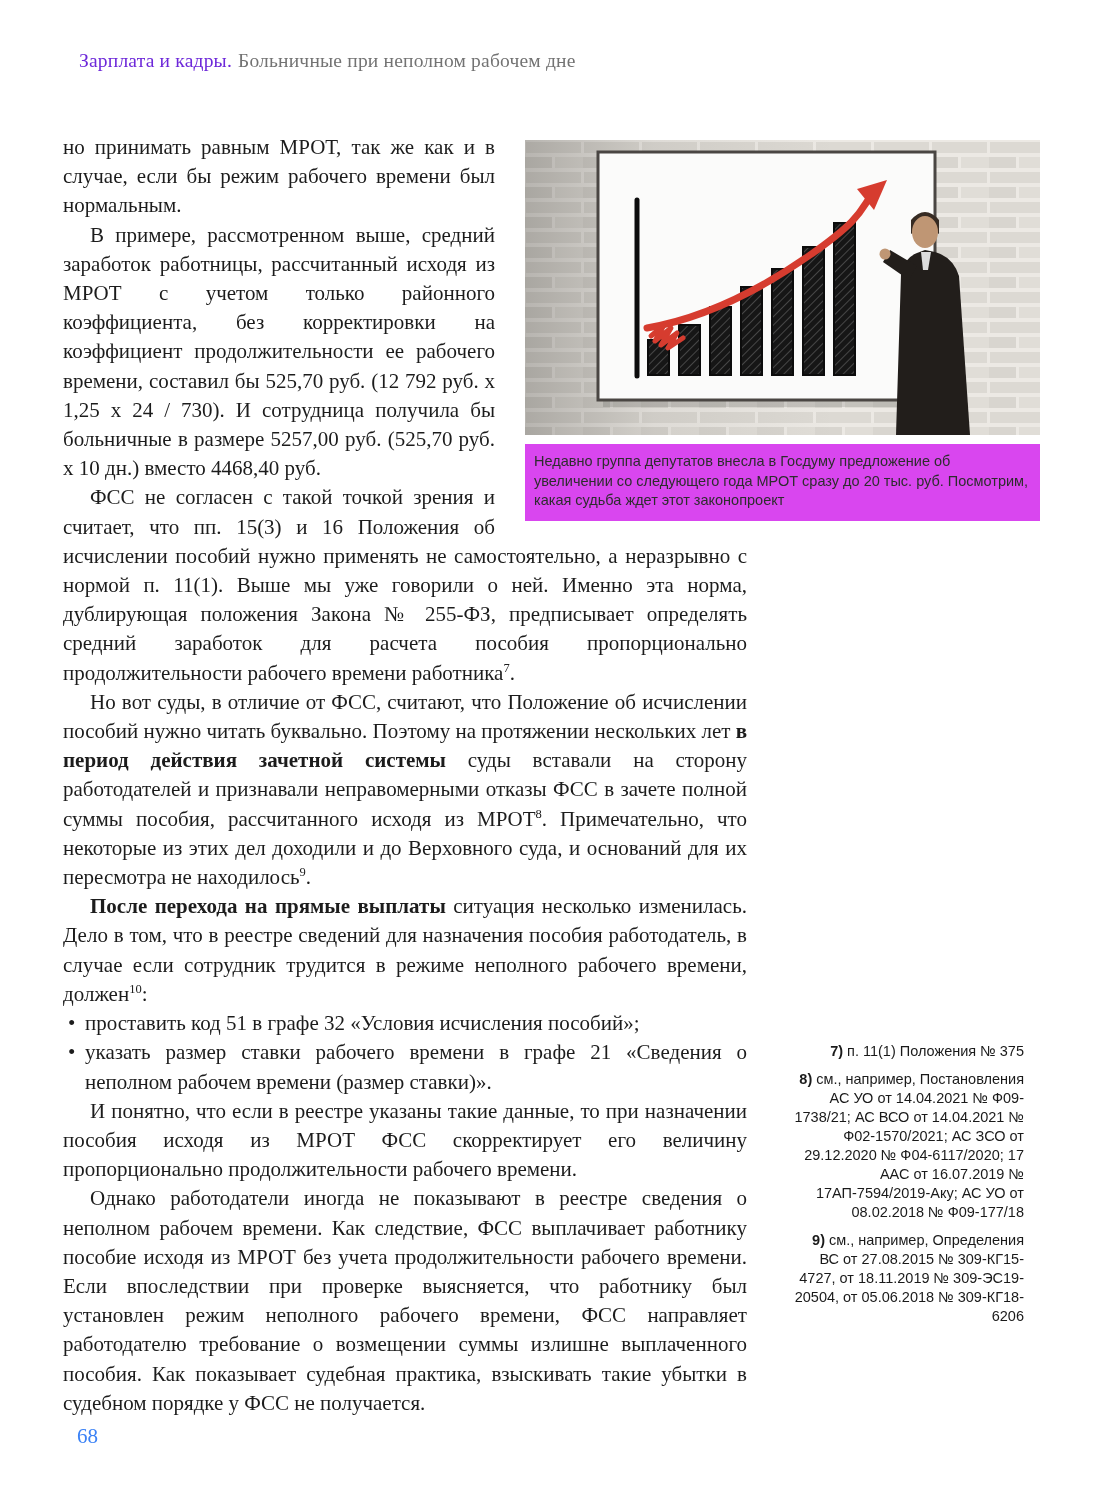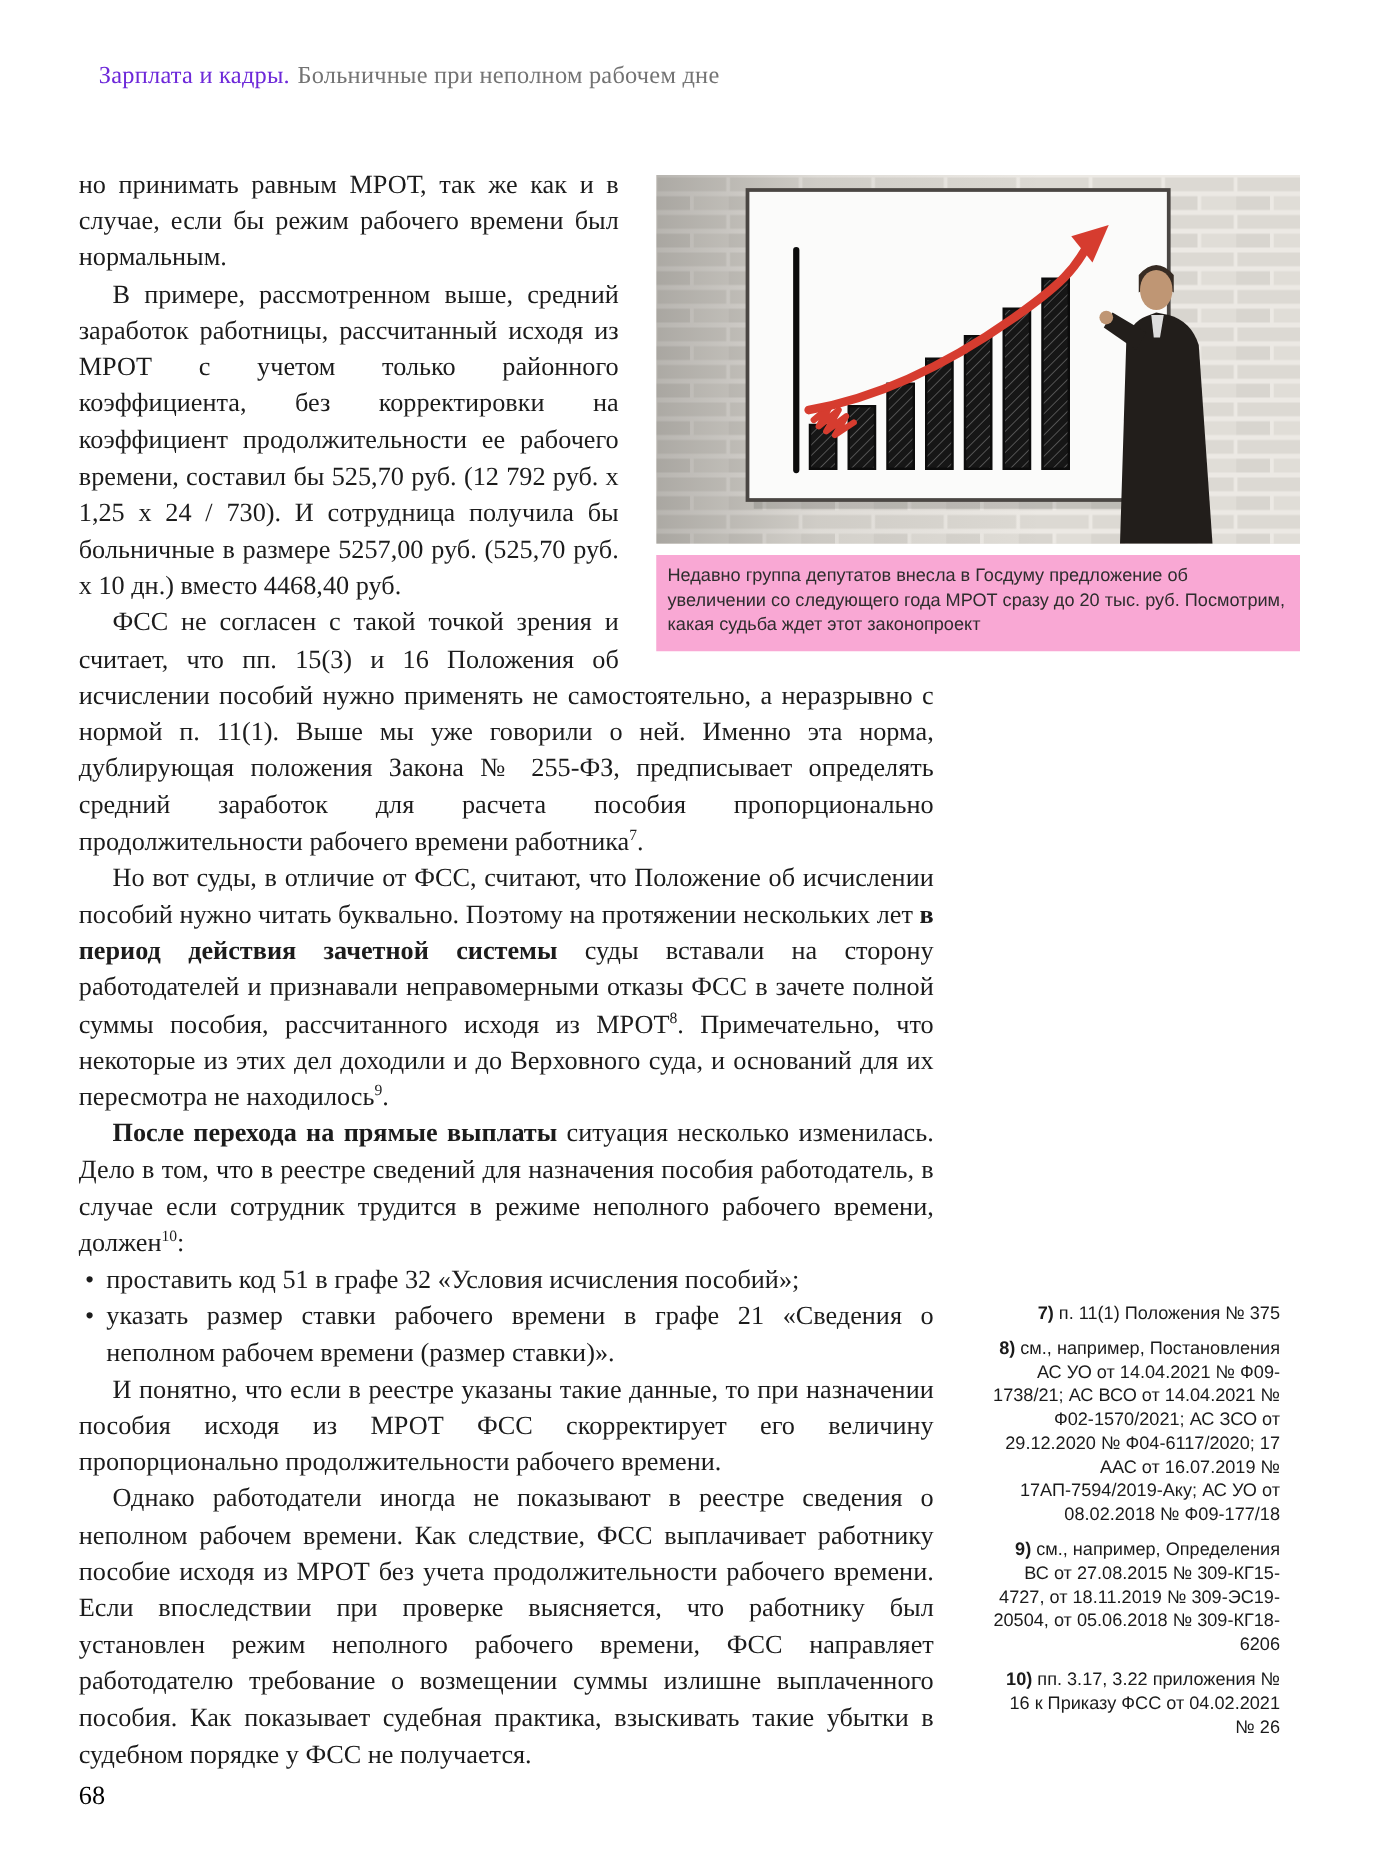--- a/index.html
+++ b/index.html
@@ -20,32 +20,32 @@
   p.para.no-indent{text-indent:0;}
   .main-text sup{font-size:12.5px;line-height:0;vertical-align:super;}
   .main-text b{font-weight:bold;}
   ul.bullets{list-style:none;margin:0;padding:0;}
   ul.bullets li{padding-left:22px;position:relative;}
   ul.bullets li::before{content:"\2022";position:absolute;left:5px;}
 
   .figure{position:absolute;left:525px;top:140px;width:515px;}
   .photo{display:block;width:515px;height:295px;background:#e6e4df;}
   .caption{
-    margin-top:9px;background:#f9a8d4;padding:8px 9px 10px 9px;
+    margin-top:9px;background:#d946ef;padding:8px 9px 10px 9px;
     font-family:"Liberation Sans",sans-serif;font-size:14.5px;line-height:19.5px;color:#2d2d2d;
   }
 
   .footnotes{
     position:absolute;left:792px;top:1042px;width:232px;
     font-family:"Liberation Sans",sans-serif;font-size:14.5px;line-height:19px;color:#1a1a1a;
   }
   .footnote{margin-bottom:9px;text-align:right;}
   .footnote .fn-num{font-weight:bold;margin-right:4px;}
 
-  .page-number{position:absolute;left:63px;top:1424px;font-size:21px;color:#000000;}
+  .page-number{position:absolute;left:77px;top:1424px;font-size:21px;color:#3b82f6;}
 </style>
 </head>
 <body>
 
 <header class="header">
   <span class="section">Зарплата и кадры.</span><span class="title">Больничные при неполном рабочем дне</span>
 </header>
 
 <div class="main-text">
   <div class="float-spacer"></div>
@@ -122,18 +122,15 @@
 <aside class="footnotes">
   <div class="footnote">
     <span class="fn-num">7)</span><span class="fn-text">п. 11(1) Положения № 375</span>
   </div>
   <div class="footnote">
     <span class="fn-num">8)</span><span class="fn-text">см., например, Постановления АС УО от 14.04.2021 № Ф09-1738/21; АС ВСО от 14.04.2021 № Ф02-1570/2021; АС ЗСО от 29.12.2020 № Ф04-6117/2020; 17 ААС от 16.07.2019 № 17АП-7594/2019-Аку; АС УО от 08.02.2018 № Ф09-177/18</span>
   </div>
   <div class="footnote">
     <span class="fn-num">9)</span><span class="fn-text">см., например, Определения ВС от 27.08.2015 № 309-КГ15-4727, от 18.11.2019 № 309-ЭС19-20504, от 05.06.2018 № 309-КГ18-6206</span>
   </div>
-  <div class="footnote">
-    <span class="fn-num">10)</span><span class="fn-text">пп. 3.17, 3.22 приложения № 16 к Приказу ФСС от 04.02.2021 № 26</span>
-  </div>
 </aside>
 
 <div class="page-number">68</div>
 
 </body></html>

